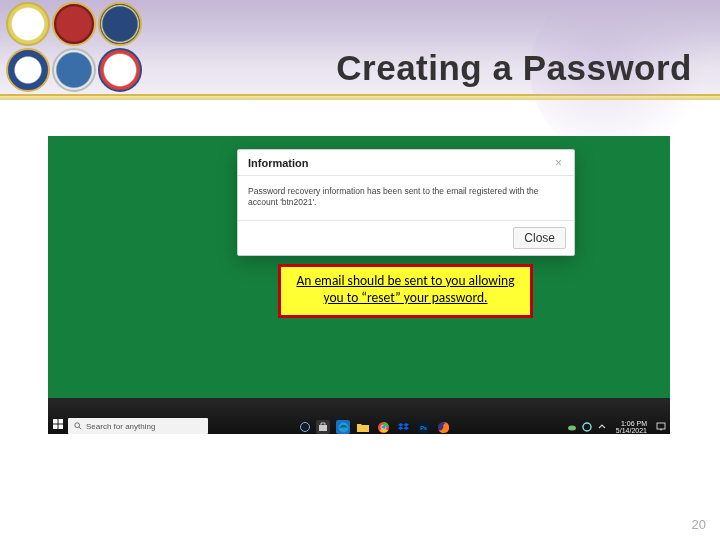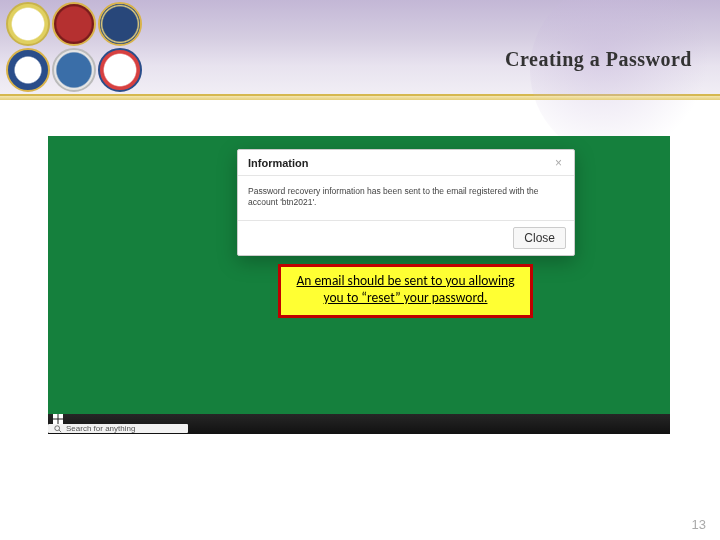--- a/index.html
+++ b/index.html
@@ -29,23 +29,22 @@
     font-size: 18px;
   }
   .seal.army { background: radial-gradient(circle,#fff 55%,#e0d060 60%); border:2px solid #c9b34a;}
   .seal.marines { background: radial-gradient(circle,#b53030 60%,#7a1c1c 65%); border:2px solid #d9b34a;}
   .seal.navy { background: radial-gradient(circle,#28477a 60%,#e5cf7b 65%,#28477a 70%); border:2px solid #d9b34a;}
   .seal.dod { background: radial-gradient(circle,#fff 45%,#2a4d8a 50%); border:2px solid #d9b34a;}
   .seal.af { background: radial-gradient(circle,#3a6ea8 60%,#e5e5e5 65%); border:2px solid #bbb;}
   .seal.cg { background: radial-gradient(circle,#fff 55%,#d74040 60%); border:2px solid #2a4d8a;}
   .slide-title {
     position: absolute; right: 28px; top: 48px;
-    font-size: 20px; font-weight: bold; color: #333;
+    font-size: 35px; font-weight: bold; color: #333;
     letter-spacing: 0.5px;
-    font-family: Liberation Serif, serif;
   }
   .globe-overlay {
     position: absolute; right: 10px; top: -20px; width: 180px; height: 180px;
     border-radius: 50%;
     background: radial-gradient(circle at 40% 40%, rgba(200,185,220,0.5), rgba(200,185,220,0) 70%);
     pointer-events: none;
   }
 
   
   .screenshot-area {
@@ -105,26 +104,25 @@
     font-size: 13.5px;
     text-align: center;
     line-height: 1.25;
     color: #000;
     font-family: Calibri, Arial, sans-serif;
     text-decoration: underline;
   }
 
   
   .taskbar {
-    position: absolute; left: 0; bottom: 0; width: 100%; height: 20px;
+    position: absolute; left: 0; bottom: 0; width: 100%; height: 36px;
     background: linear-gradient(180deg,#262626,#111);
-    display: flex; align-items: flex-start;
+    display: flex; align-items: flex-end;
     color: #ddd;
     font-size: 8px;
-    flex-direction: column;
   }
   .tb-start {
     width: 20px; height: 20px; display: flex; align-items: center; justify-content: center;
     color: #fff;
   }
   .tb-start svg { width: 10px; height: 10px; }
   .tb-search {
     width: 140px; height: 16px; background: #f2f2f2; border-radius: 1px;
     display: flex; align-items: center; padding: 0 6px; color: #555;
     margin-right: 6px;
@@ -266,13 +264,13 @@
         <svg class="tray-ico" viewBox="0 0 10 10">
             <rect x="1" y="1" width="8" height="6" fill="none" stroke="#ccc"></rect>
             <path d="M4 7 L5 9 L6 7" fill="#ccc"></path>
           </svg>
       </div>
     </div>
 
   </div>
 </div>
 
-<div class="slide-number">13</div>
+<div class="slide-number">20</div>
 
 </body></html>

